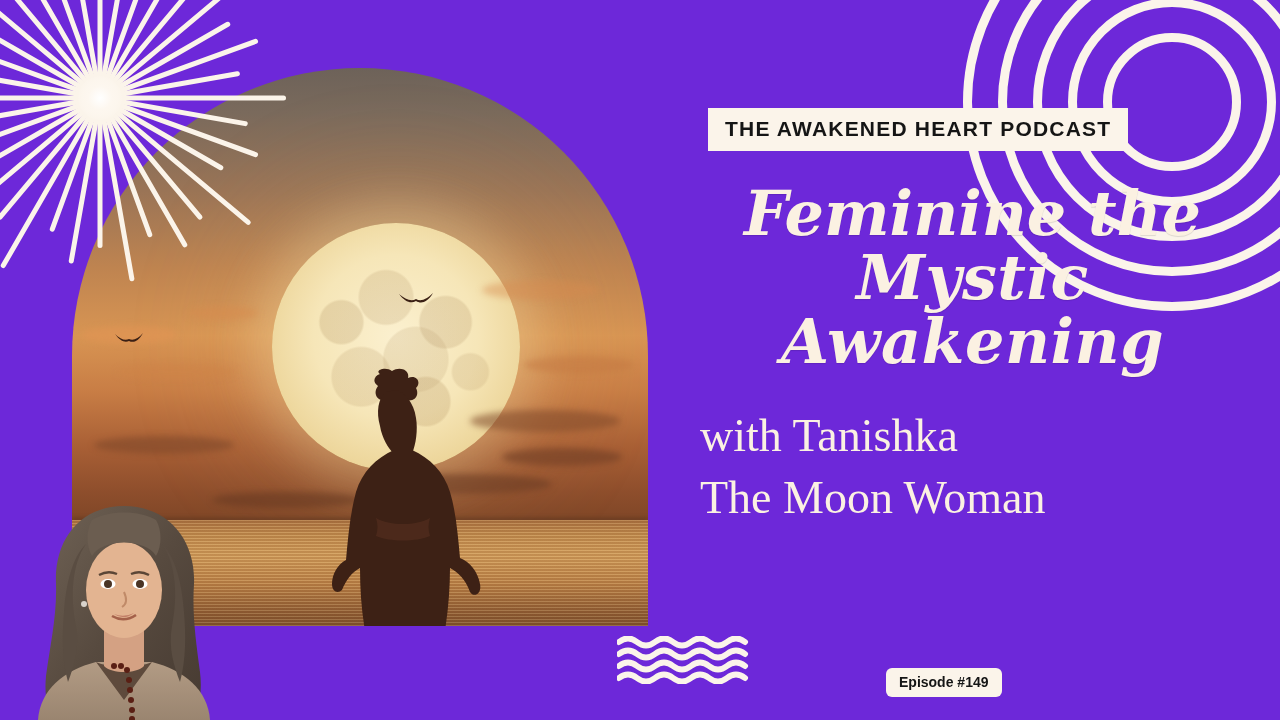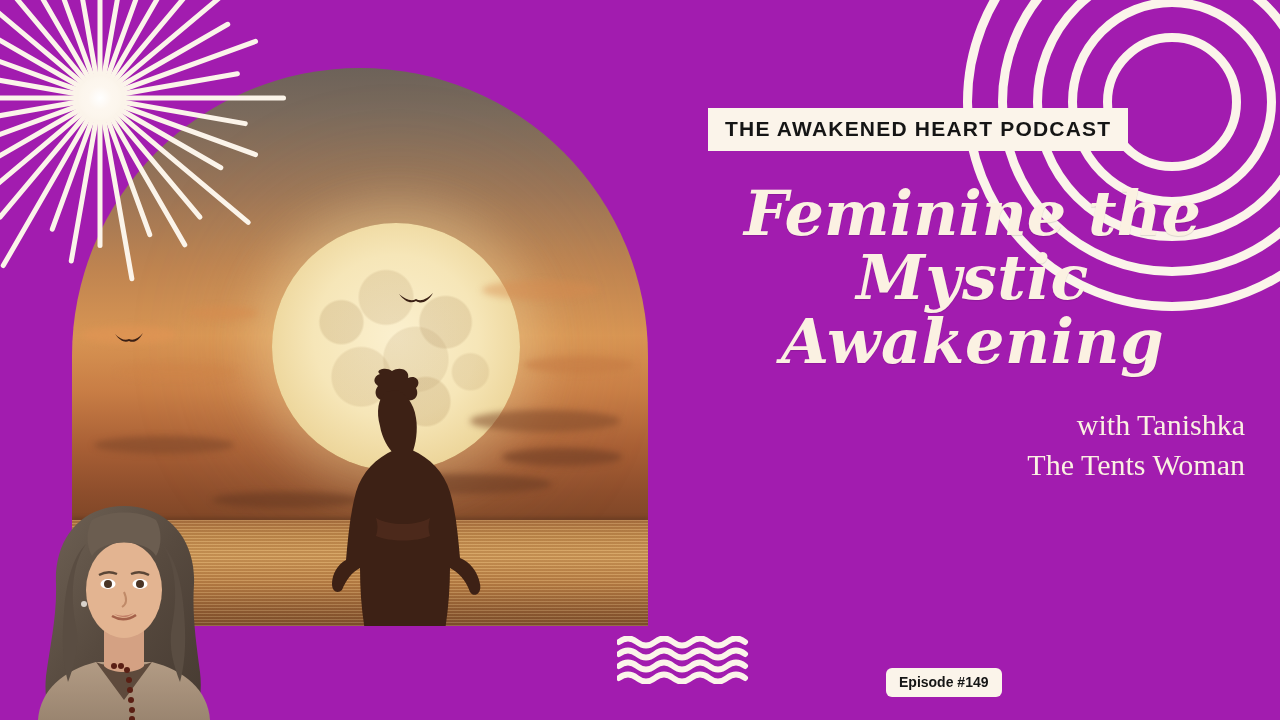--- a/index.html
+++ b/index.html
@@ -2,21 +2,21 @@
 <html><head>
 <meta charset="utf-8">
 <style>
   html,body{margin:0;padding:0;}
   body{
     width:1280px;height:720px;overflow:hidden;
     background:#A33714;
     font-family:"Liberation Sans", sans-serif;
     position:relative;
   }
-  .canvas{position:absolute;inset:0;width:1280px;height:720px;overflow:hidden;background:#a21caf;}
+  .canvas{position:absolute;inset:0;width:1280px;height:720px;overflow:hidden;background:#6d28d9;}
 
   
   .sunburst{position:absolute;left:100px;top:98px;width:0;height:0;z-index:6;pointer-events:none;}
   .sunburst i{
     position:absolute;display:block;background:#FBF4EA;
     border-radius:3px;transform-origin:0 50%;
     left:0;top:0;height:5px;
   }
   .sun-core{
     position:absolute;left:100px;top:98px;width:44px;height:44px;margin:-22px 0 0 -22px;
@@ -88,24 +88,24 @@
     position:absolute;left:10px;top:182px;width:545px;
     color:#FBF1E2;
     font-family:"DejaVu Serif","Liberation Serif",serif;
     font-style:italic;font-weight:bold;
     font-size:62px;line-height:1.03;
     text-align:center;
     text-shadow:0 1px 1px rgba(0,0,0,.12);
   }
   .title .l2{display:block;letter-spacing:.5px;}
   .host-line{
-    position:absolute;left:10px;top:405px;width:545px;text-align:right;
+    position:absolute;left:10px;top:405px;width:545px;text-align:left;
     color:#FBF1E2;
     font-family:"Liberation Serif","DejaVu Serif",serif;
-    font-size:30px;line-height:1.34;font-weight:400;
+    font-size:46px;line-height:1.34;font-weight:400;
   }
   .desc{
     position:absolute;left:26px;top:528px;width:505px;
     color:#FBF1E2;
     font-family:"Liberation Serif","DejaVu Serif",serif;
     font-size:25px;line-height:1.42;
   }
   .episode{
     position:absolute;left:196px;top:668px;
     background:#FBF4EA;color:#151515;
@@ -274,20 +274,20 @@
 
     <div class="badge">THE AWAKENED HEART PODCAST</div>
 
     <div class="title">
       <span class="l1">Feminine the</span>
       <span class="l2">Mystic Awakening</span>
     </div>
 
     <div class="host-line">
       <div>with Tanishka</div>
-      <div>The Tents Woman</div>
+      <div>The Moon Woman</div>
     </div>
 
 
     <div class="episode">Episode #149</div>
   </div>
 
 </div>
 
 </body></html>

